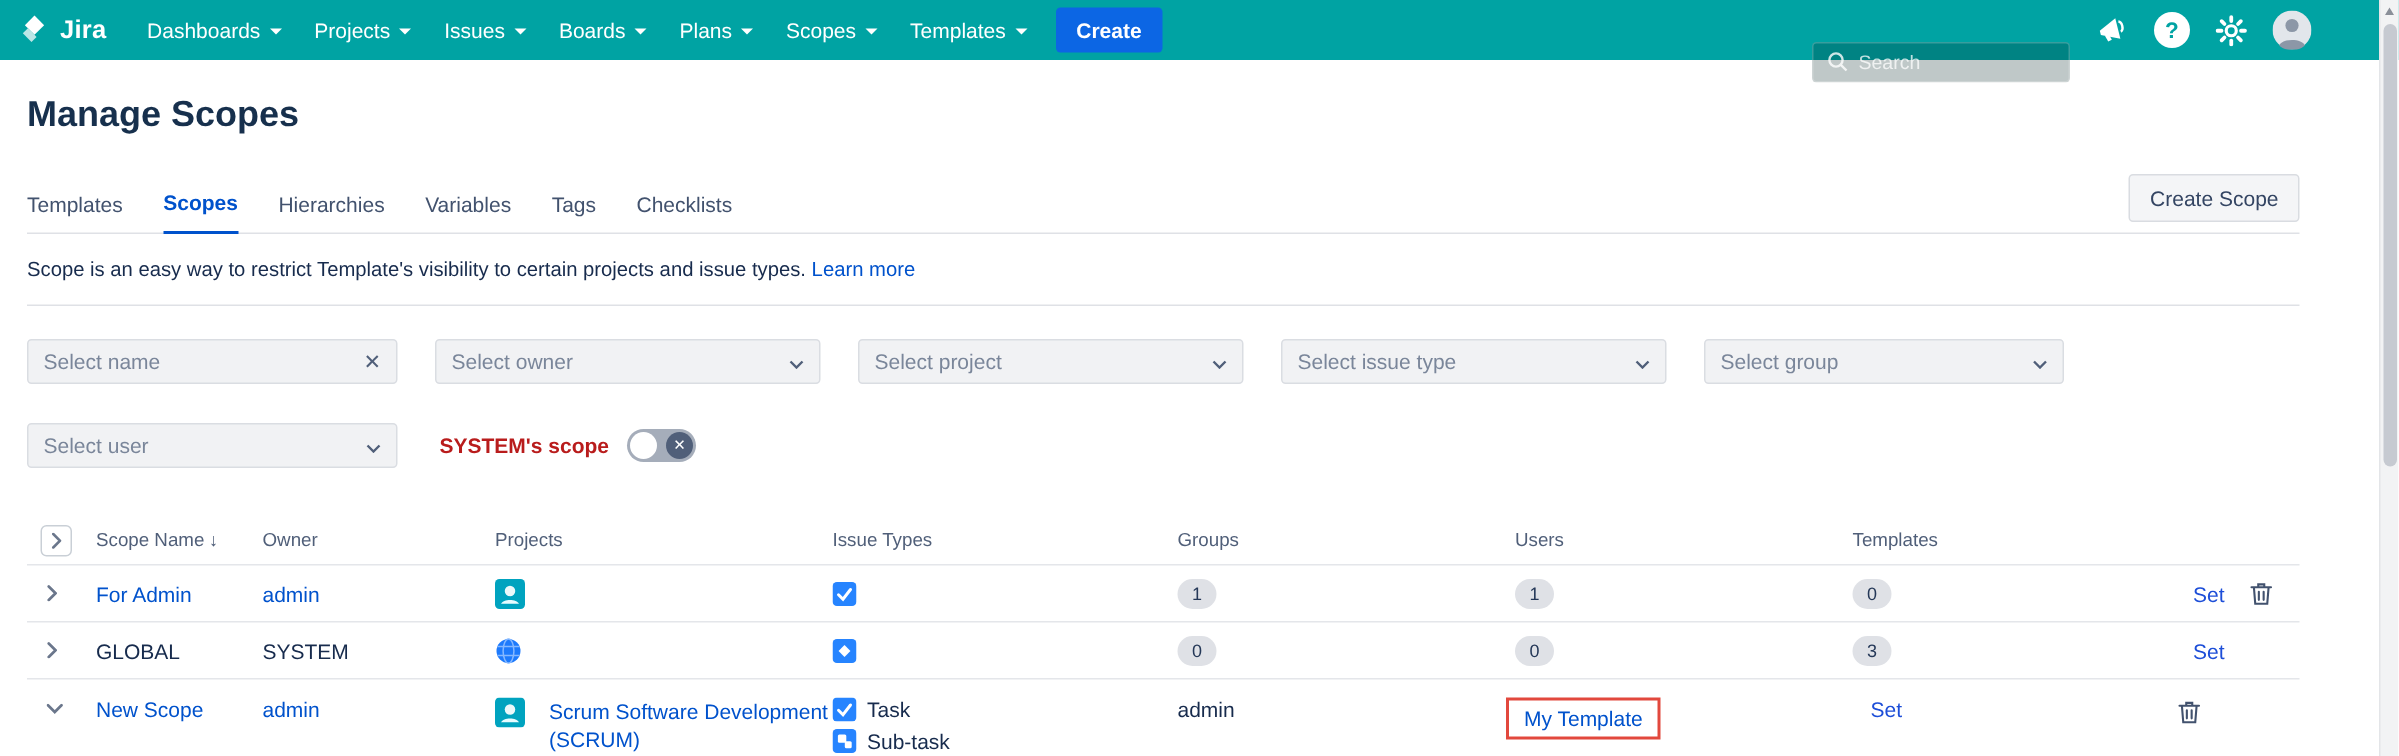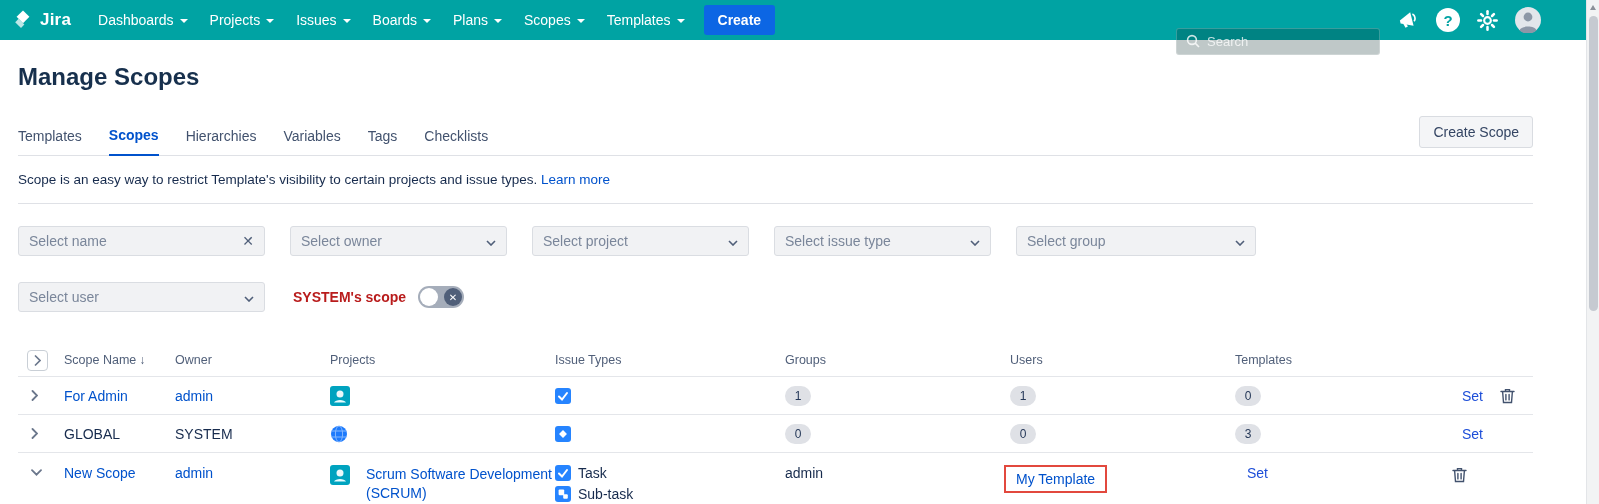--- a/index.html
+++ b/index.html
@@ -9,21 +9,21 @@
   button { font-family:inherit; cursor:pointer; }
 
   
   .navbar { height:40px; background:#00A3A3; display:flex; align-items:center; padding:0 58px 0 12px; }
   .logo { display:flex; align-items:center; gap:6px; margin-right:16px; cursor:pointer; }
   .logo-text { color:#fff; font-size:17px; font-weight:bold; letter-spacing:.2px; }
   .nav-item { color:#fff; font-size:14px; padding:0 11px; height:40px; display:flex; align-items:center; gap:6px; cursor:pointer; white-space:nowrap; }
   .nav-caret { width:0; height:0; border-left:4px solid transparent; border-right:4px solid transparent; border-top:4.5px solid #fff; margin-top:2px; }
   .create-btn { background:#0C66E4; color:#fff; border:none; border-radius:3px; font-size:14px; font-weight:bold; padding:7px 14px; margin-left:8px; }
   .nav-right { margin-left:auto; display:flex; align-items:center; gap:17px; }
-  .search-box { display:flex; align-items:center; gap:7px; width:204px; height:27px; background:rgba(0,35,35,0.25); border:1px solid rgba(255,255,255,0.22); border-radius:3px; padding:0 9px;margin-top:42px; }
+  .search-box { display:flex; align-items:center; gap:7px; width:172px; height:27px; background:rgba(0,35,35,0.25); border:1px solid rgba(255,255,255,0.22); border-radius:3px; padding:0 9px;margin-top:42px; }
   .search-box input { background:transparent; border:none; outline:none; color:#fff; font-size:13px; width:100%; font-family:inherit; }
   .search-box input::placeholder { color:rgba(255,255,255,0.75); }
   .nav-icon { cursor:pointer; display:flex; align-items:center; justify-content:center; }
   .help-circle { width:24px; height:24px; background:#fff; border-radius:50%; color:#00A3A3; font-weight:bold; font-size:15px; display:flex; align-items:center; justify-content:center; }
 
   
   .content { padding:0 66px 0 18px; }
   .page-title { margin-top:23px; font-size:24px; font-weight:bold; color:#17304D; }
   .tabs-row { display:flex; align-items:flex-end; margin-top:25px; border-bottom:1px solid #DFE1E6; }
   .tab { padding-bottom:11px; margin-right:27px; color:#42526E; cursor:pointer; font-size:14px; }
@@ -34,21 +34,21 @@
 
   
   .filters { margin-top:22px; }
   .filter-row { display:flex; align-items:center; }
   .filter-row.second { margin-top:26px; }
   .filter-input, .filter-select { height:30px; background:#F1F2F4; border:1px solid #DADDE2; border-radius:3px; display:flex; align-items:center; padding:0 10px; color:#7A869A; font-size:14px; cursor:pointer; margin-right:25px;gap:46px; }
   .filter-input { width:247px; }
   .filter-input input { border:none; background:transparent; outline:none; flex:1; font-size:14px; color:#42526E; font-family:inherit; min-width:0; }
   .filter-input input::placeholder { color:#7A869A; }
   .clear-x { color:#505F79; font-size:14px; cursor:pointer; margin-left:6px; }
-  .filter-select { justify-content:space-between; width:217px; }
+  .filter-select { justify-content:space-between; width:257px; }
   .filter-select.last { width:240px; margin-right:0; }
   .filter-select.user { width:247px; margin-right:28px; }
   .sys-label { color:#b91c1c; font-weight:bold; font-size:14px; }
   .toggle { position:relative; width:46px; height:22px; background:#A5ADBA; border-radius:11px; margin-left:12px; cursor:pointer; }
   .toggle .knob { position:absolute; left:2px; top:2px; width:18px; height:18px; background:#fff; border-radius:50%; }
   .toggle .xcircle { position:absolute; right:2px; top:2px; width:18px; height:18px; background:#505F79; border-radius:50%; color:#fff; font-size:10px; display:flex; align-items:center; justify-content:center; }
 
   
   .scopes-table { margin-top:32px; }
   .trow { display:grid; grid-template-columns:46px 111px 155px 225px 230px 225px 225px 215px 48px 34px; align-items:center; }

